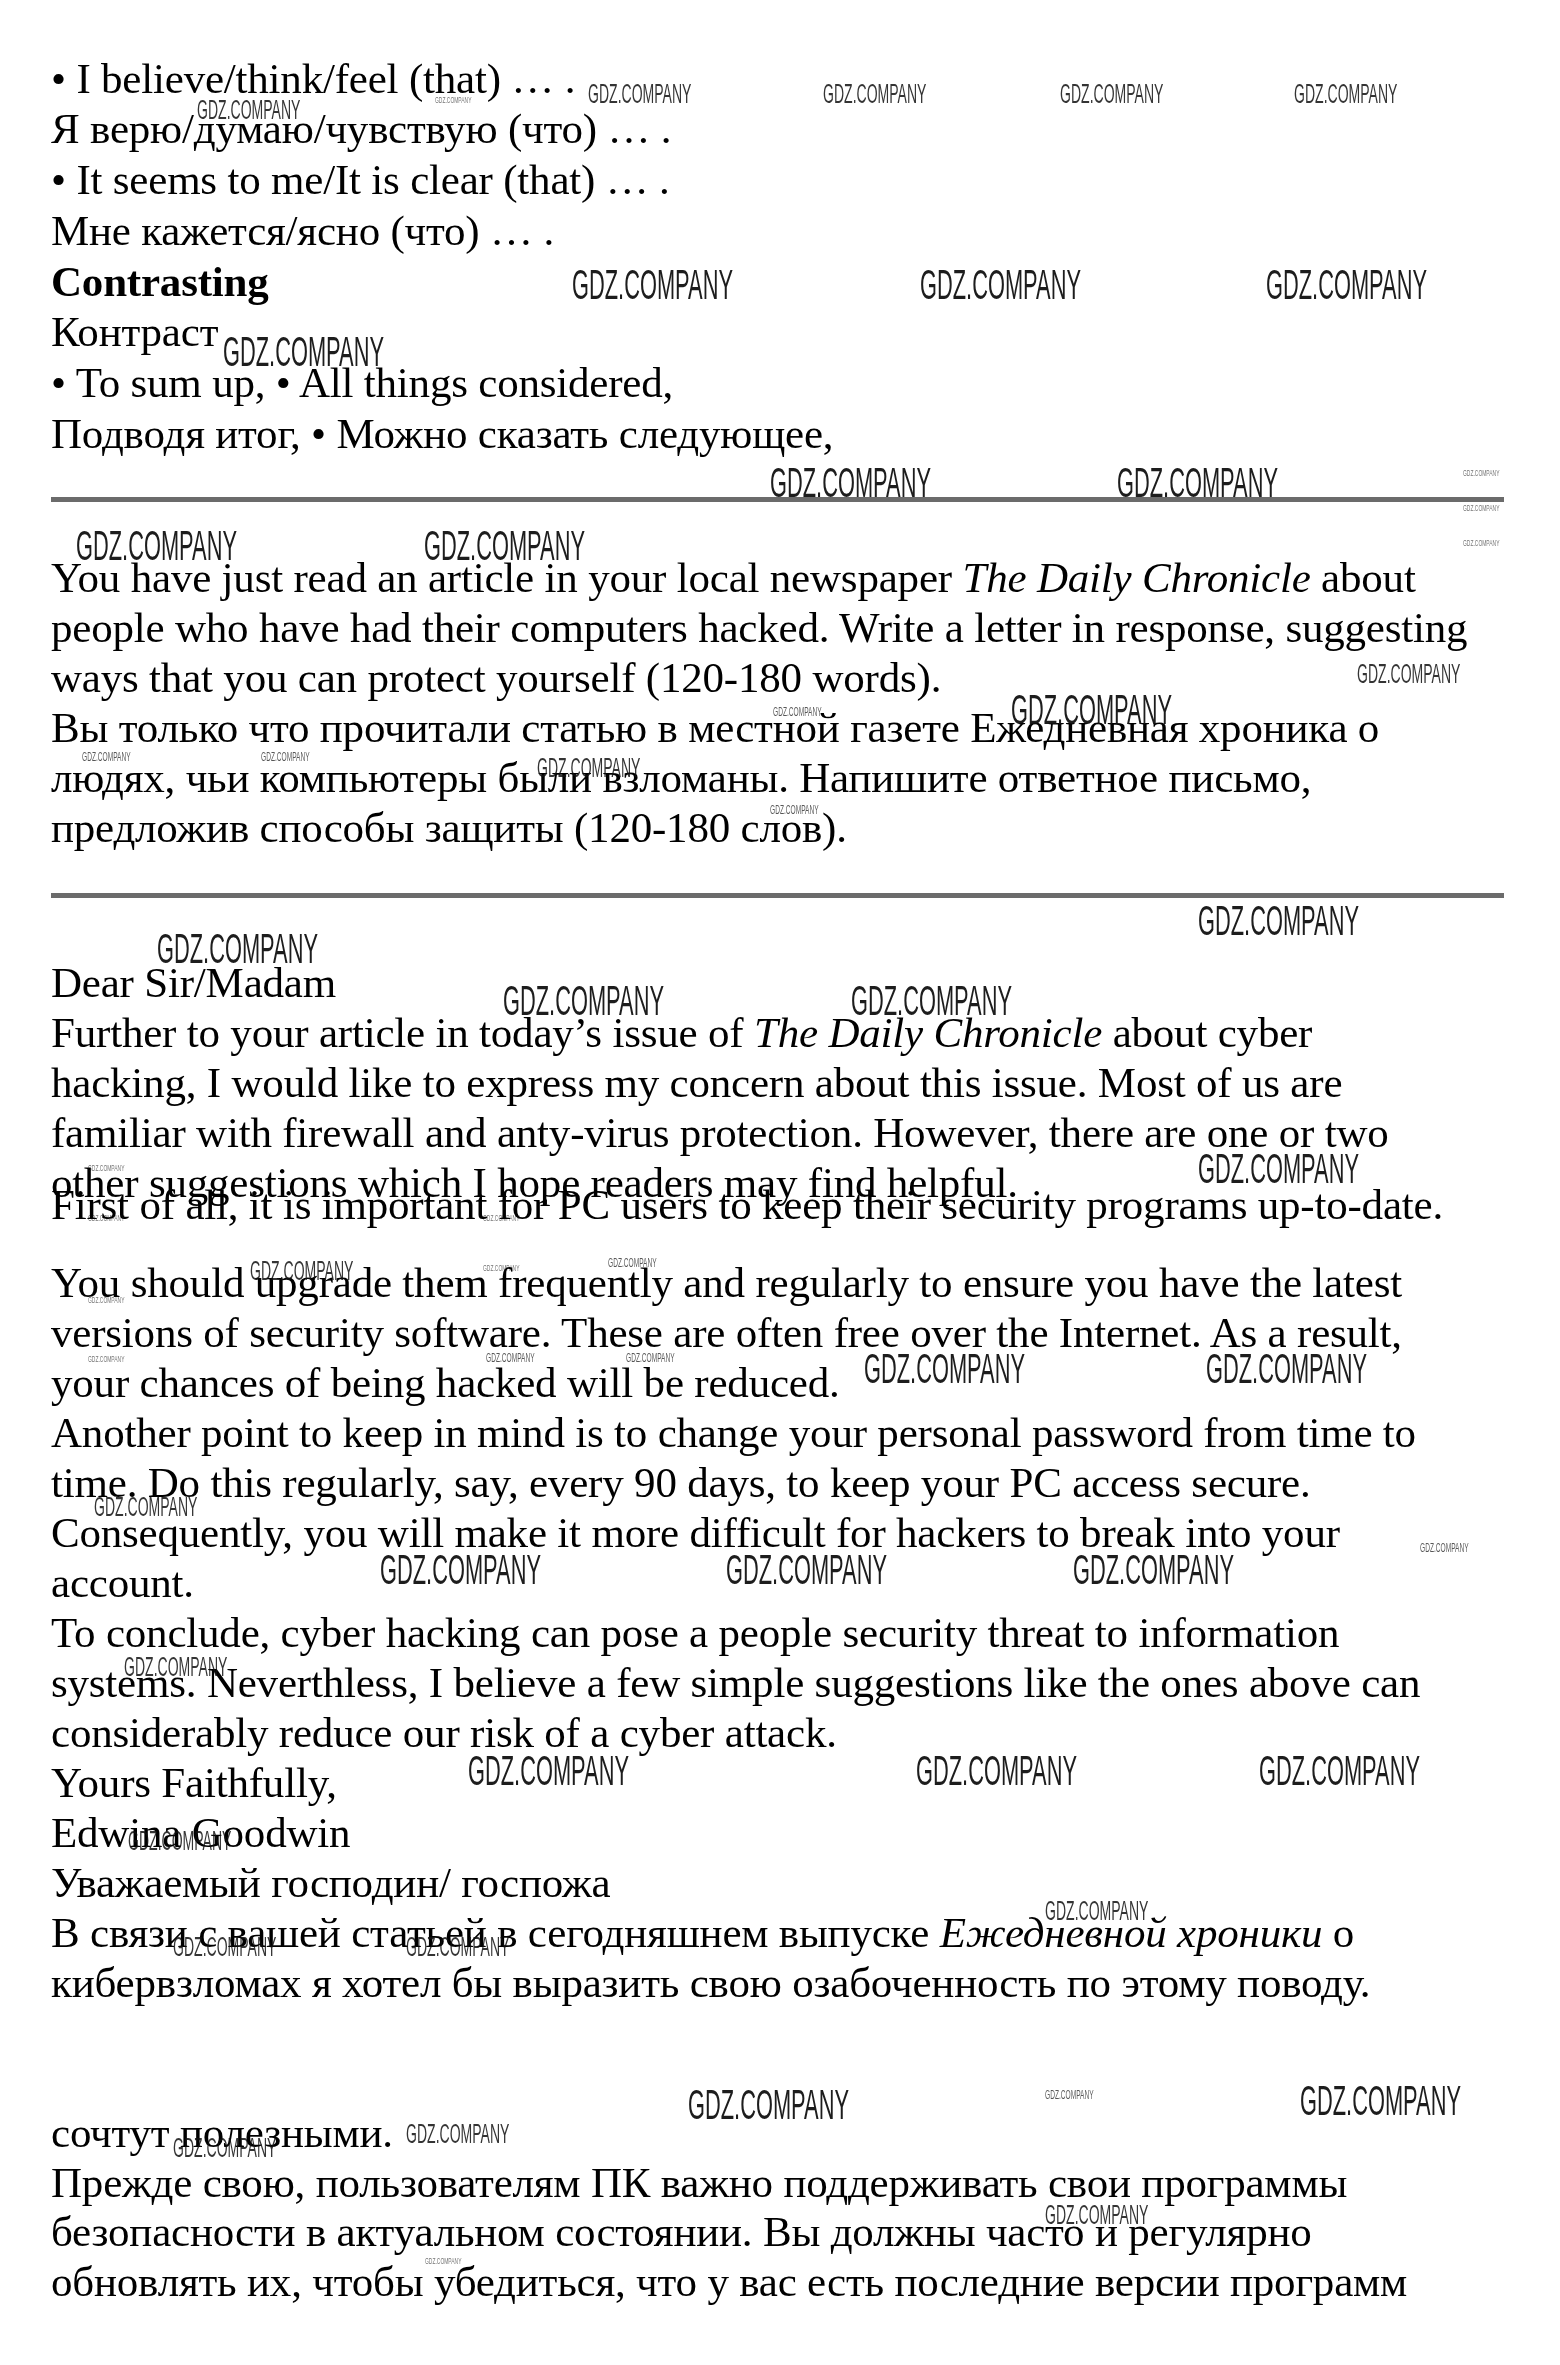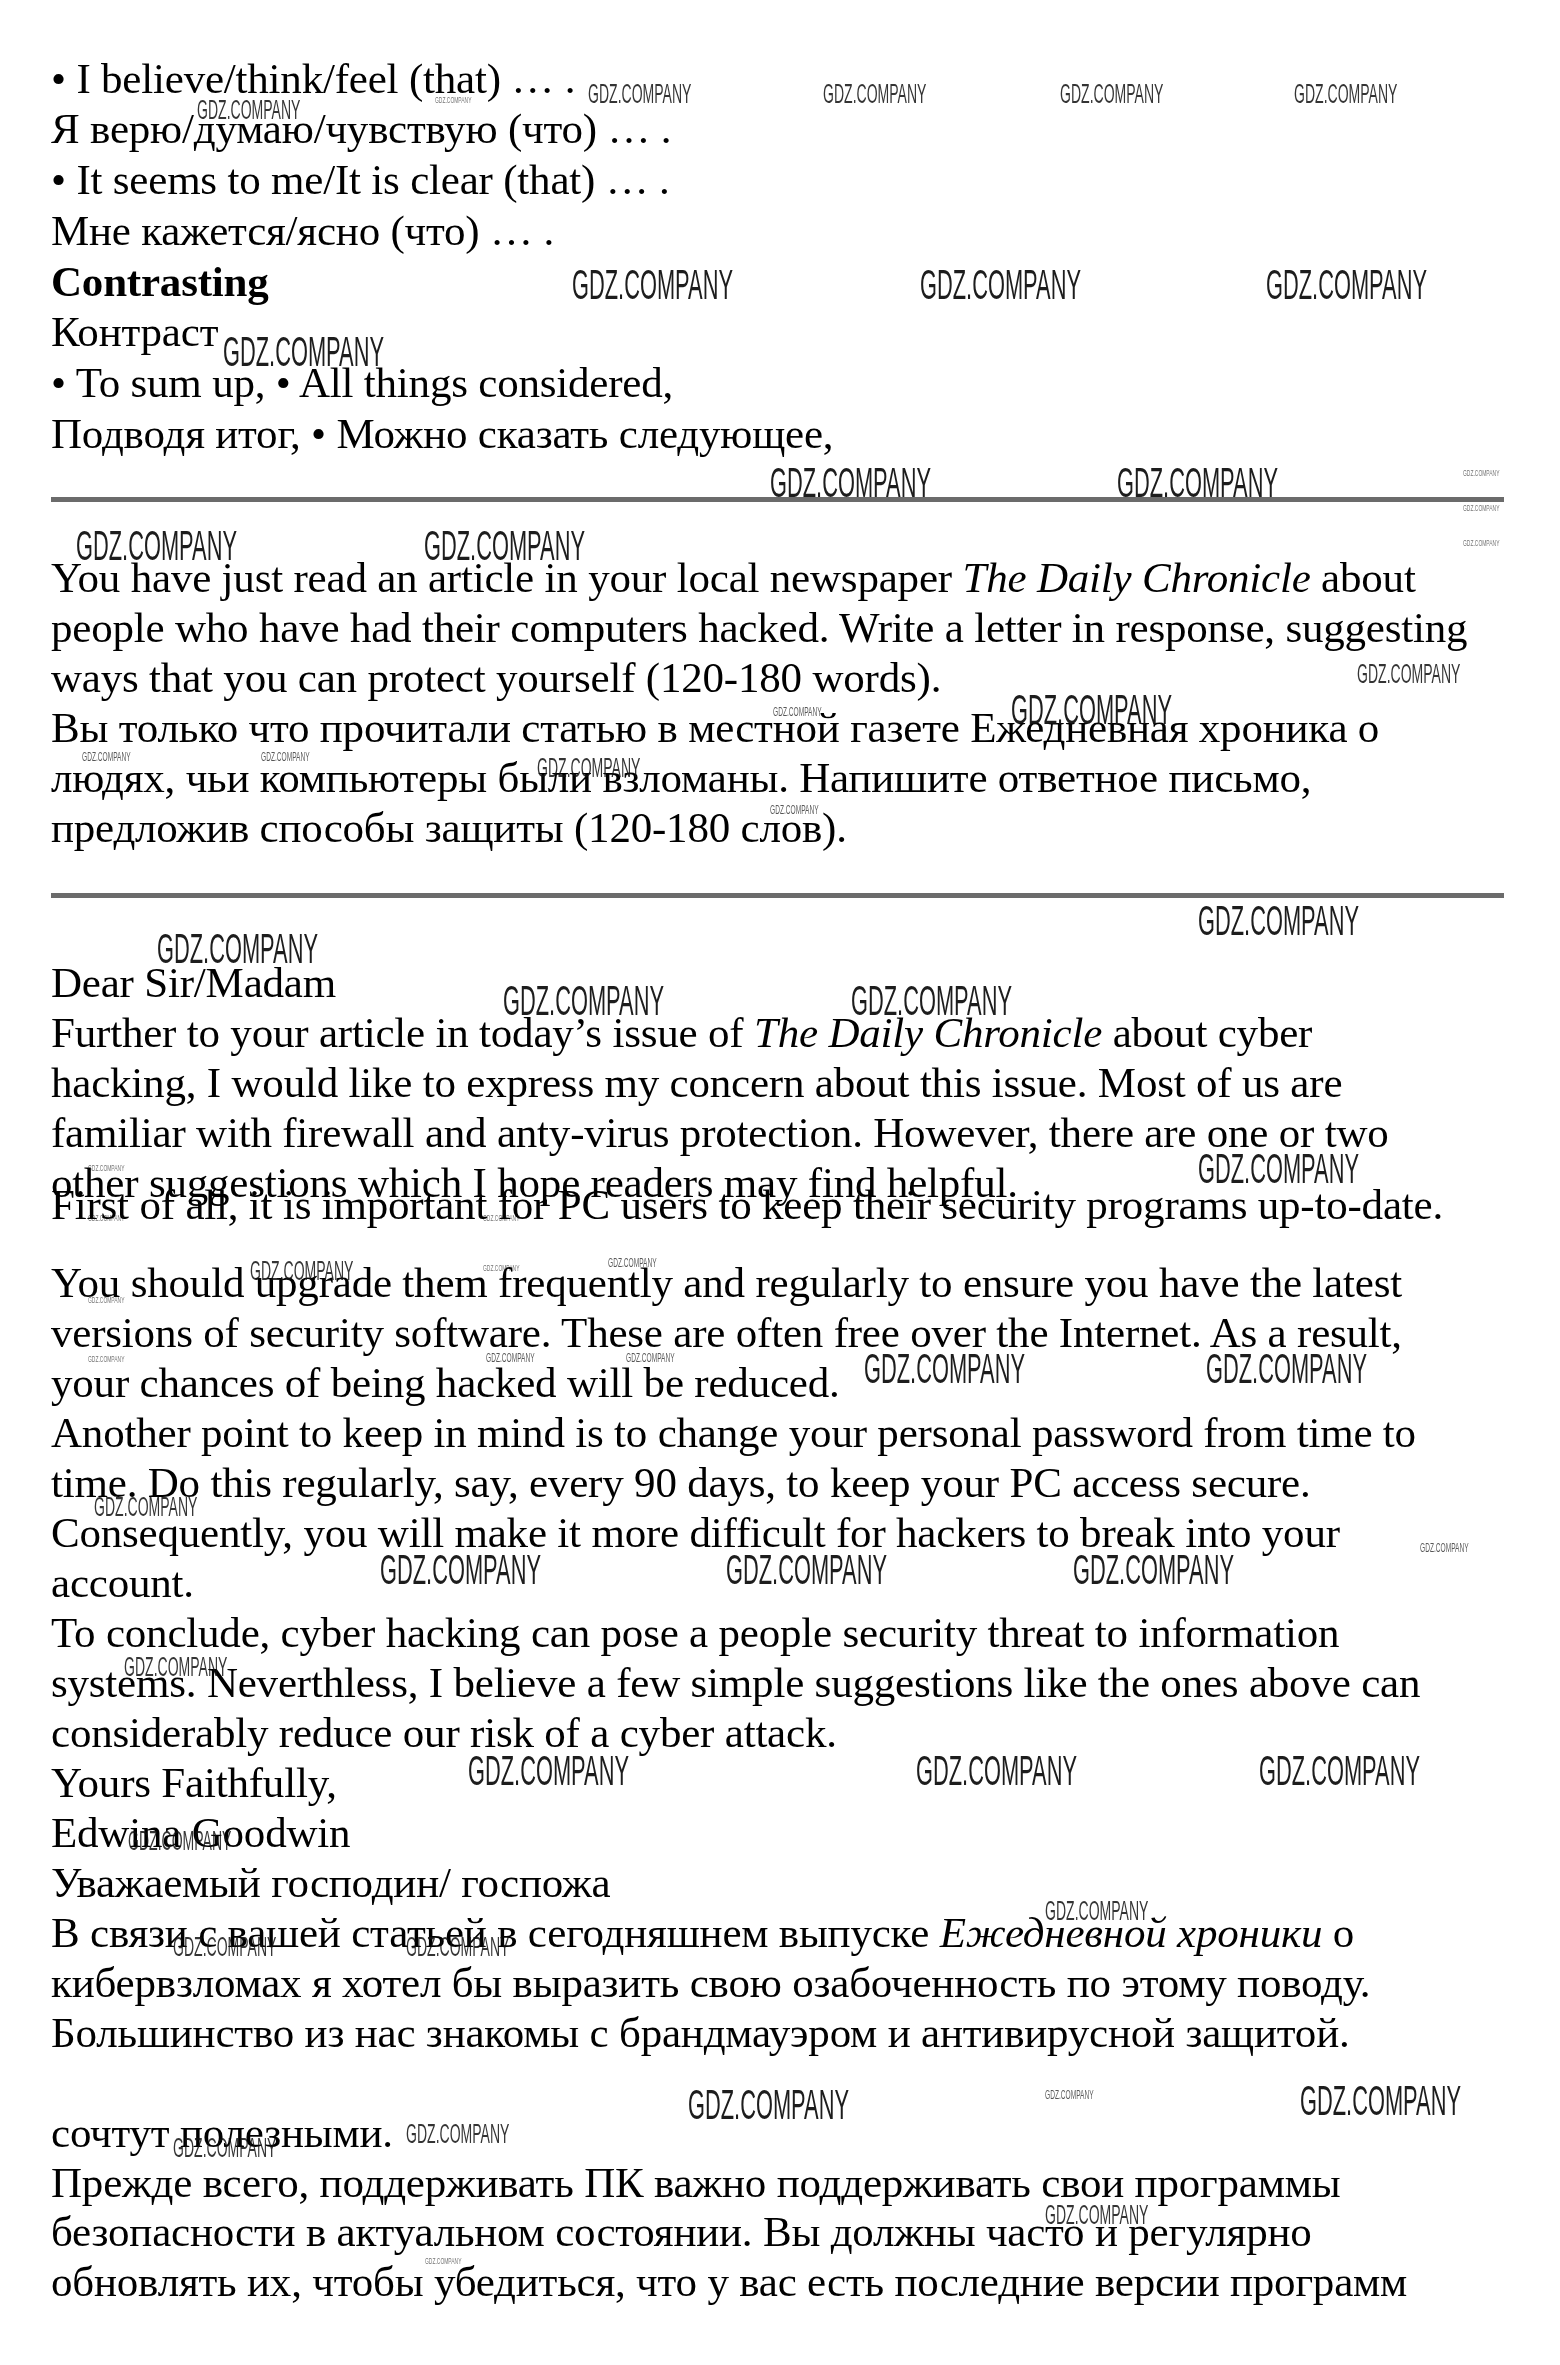--- a/index.html
+++ b/index.html
@@ -99,23 +99,22 @@
   <div class="line" style="top:1658px">systems. Neverthless, I believe a few simple suggestions like the ones above can</div>
   <div class="line" style="top:1708px">considerably reduce our risk of a cyber attack.</div>
   <div class="line" style="top:1758px">Yours Faithfully,</div>
   <div class="line" style="top:1808px">Edwina Goodwin</div>
 
   <div class="line" style="top:1858px">Уважаемый господин/ госпожа</div>
   <div class="line" style="top:1908px">
     <span>В связи с вашей статьей в сегодняшнем выпуске </span><span class="it">Ежедневной хроники</span><span> о</span>
   </div>
   <div class="line" style="top:1958px">кибервзломах я хотел бы выразить свою озабоченность по этому поводу.</div>
-  <div class="line" style="top:2008px">Большинство из нас знакомы с брандмауэром и антивирусной защитой.</div>
   <div class="line" style="top:2108px">сочтут полезными.</div>
-  <div class="line" style="top:2158px">Прежде всего, поддерживать ПК важно поддерживать свои программы</div>
+  <div class="line" style="top:2158px">Прежде свою, пользователям ПК важно поддерживать свои программы</div>
   <div class="line" style="top:2207px">безопасности в актуальном состоянии. Вы должны часто и регулярно</div>
   <div class="line" style="top:2257px">обновлять их, чтобы убедиться, что у вас есть последние версии программ</div>
 
   <div class="wm md" style="left:588px;top:79px">GDZ.COMPANY</div>
   <div class="wm md" style="left:823px;top:79px">GDZ.COMPANY</div>
   <div class="wm md" style="left:1060px;top:79px">GDZ.COMPANY</div>
   <div class="wm md" style="left:1294px;top:79px">GDZ.COMPANY</div>
   <div class="wm md" style="left:197px;top:95px">GDZ.COMPANY</div>
   <div class="wm xs" style="left:435px;top:95px">GDZ.COMPANY</div>
 

